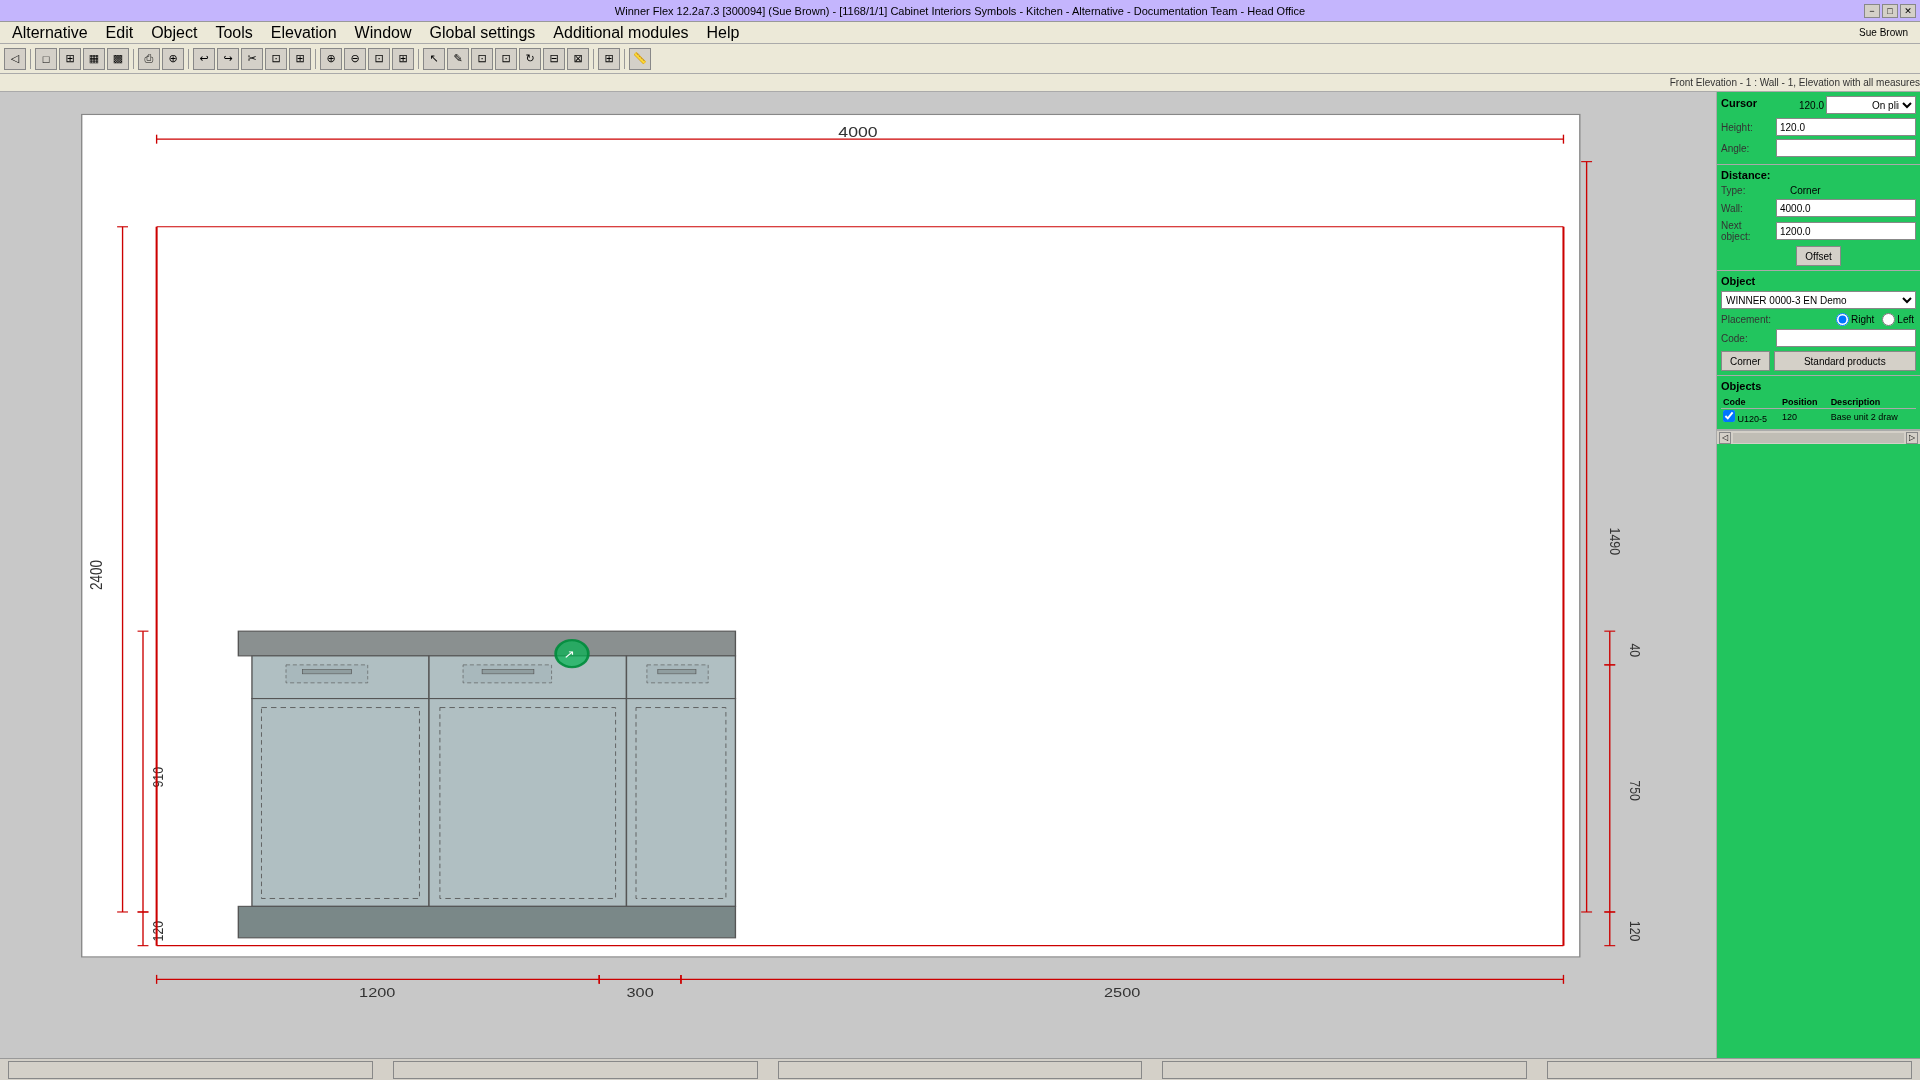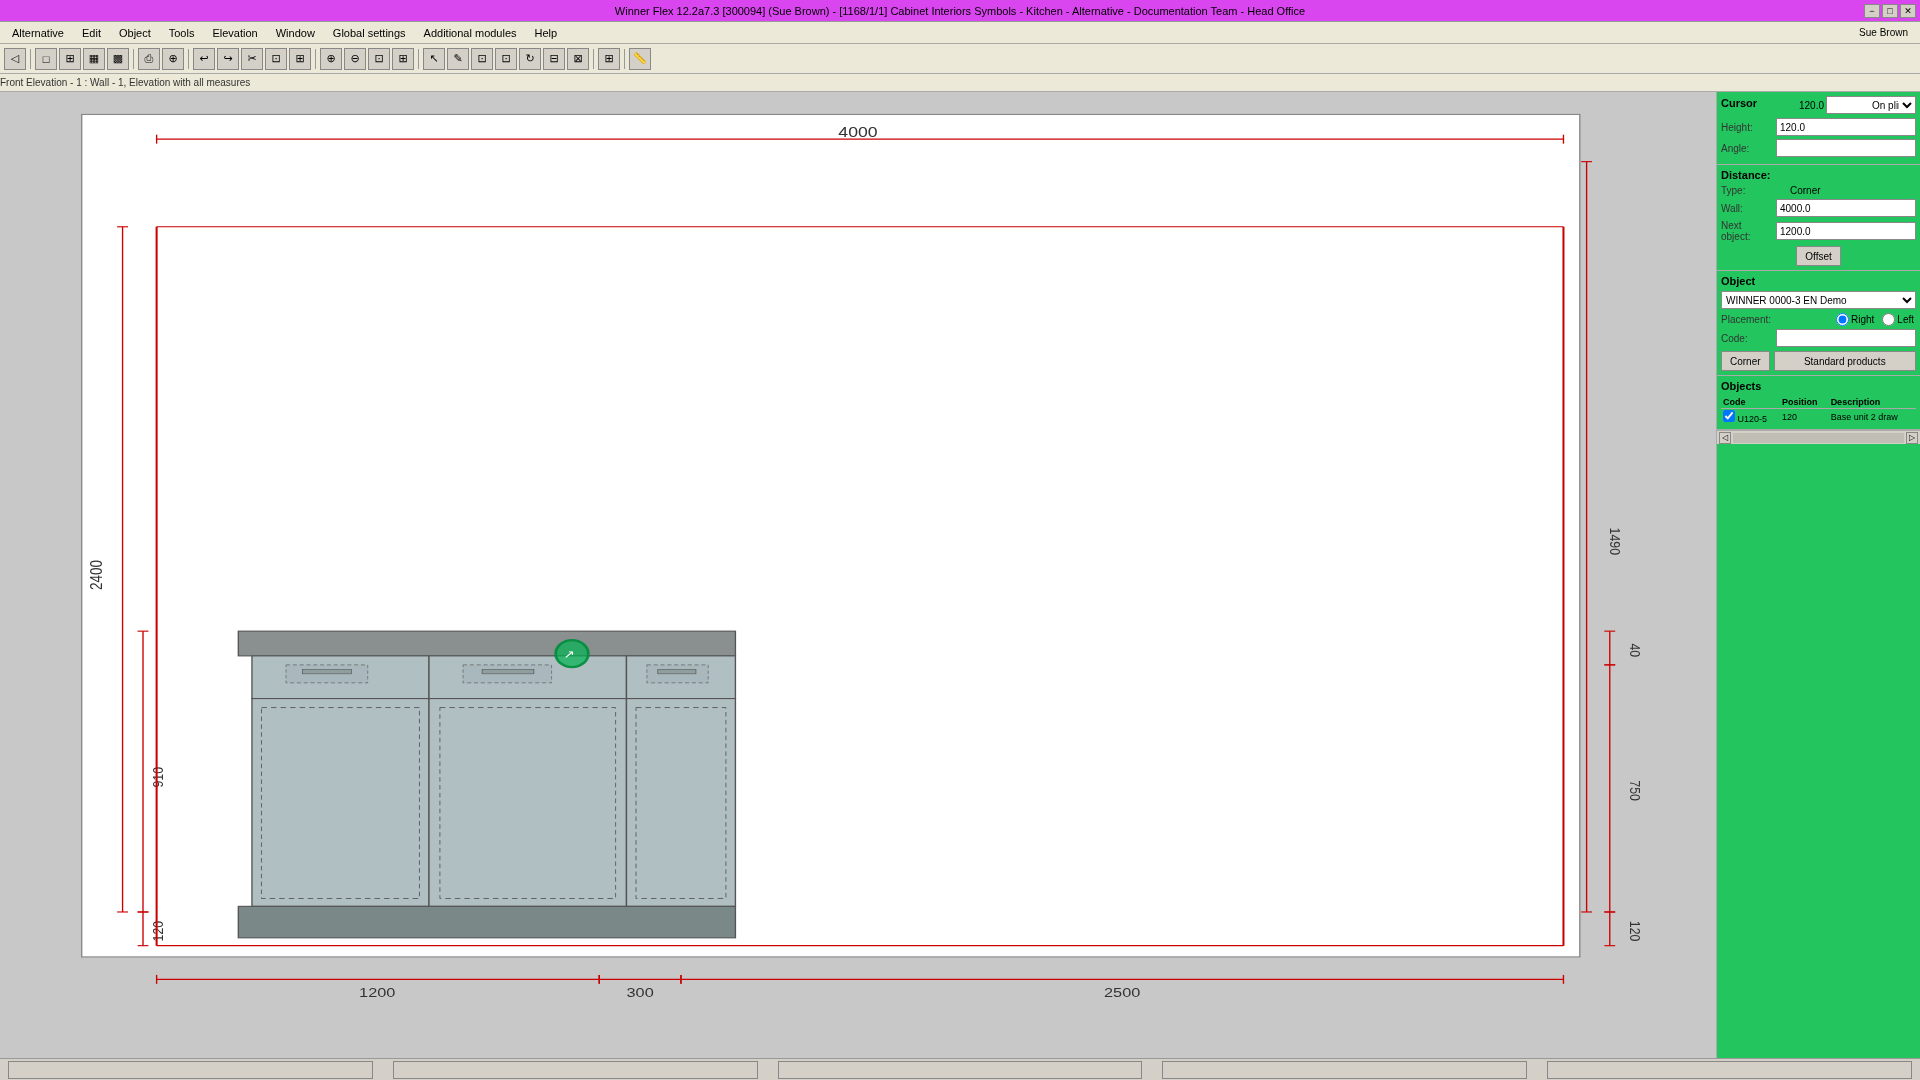--- a/index.html
+++ b/index.html
@@ -1,20 +1,20 @@
 <!DOCTYPE html>
 <html><head>
   <meta charset="utf-8">
   <style>
     * { box-sizing: border-box; margin: 0; padding: 0; }
     body { font-family: Arial, sans-serif; font-size: 11px; background: #d4d0c8; width: 1920px; height: 1080px; overflow: hidden; }
 
     
     #titlebar {
-      background: #d946ef;
+      background: #c4b5fd;
       height: 22px;
       display: flex;
       align-items: center;
       justify-content: center;
       font-size: 11px;
       border-bottom: 1px solid #999;
       position: relative;
     }
     #titlebar .win-controls {
       position: absolute;
@@ -37,21 +37,21 @@
       height: 22px;
       display: flex;
       align-items: center;
       border-bottom: 1px solid #aaa;
       padding: 0 4px;
       gap: 2px;
     }
     .menu-item {
       padding: 2px 8px;
       cursor: pointer;
-      font-size: 11px;
+      font-size: 16px;
     }
 
     
     #toolbar {
       background: #ece9d8;
       height: 30px;
       display: flex;
       align-items: center;
       border-bottom: 1px solid #aaa;
       padding: 2px 4px;
@@ -66,21 +66,21 @@
       font-size: 11px;
     }
     .tb-sep { width: 1px; height: 20px; background: #999; margin: 0 2px; }
 
     
     #statusbar-top {
       background: #ece9d8;
       height: 18px;
       display: flex;
       align-items: center;
-      justify-content: flex-start;
+      justify-content: flex-end;
       font-size: 10px;
       border-bottom: 1px solid #aaa;
       color: #333;
     }
 
     
     #main-layout {
       display: flex;
       height: calc(1080px - 22px - 22px - 30px - 18px - 22px);
     }

